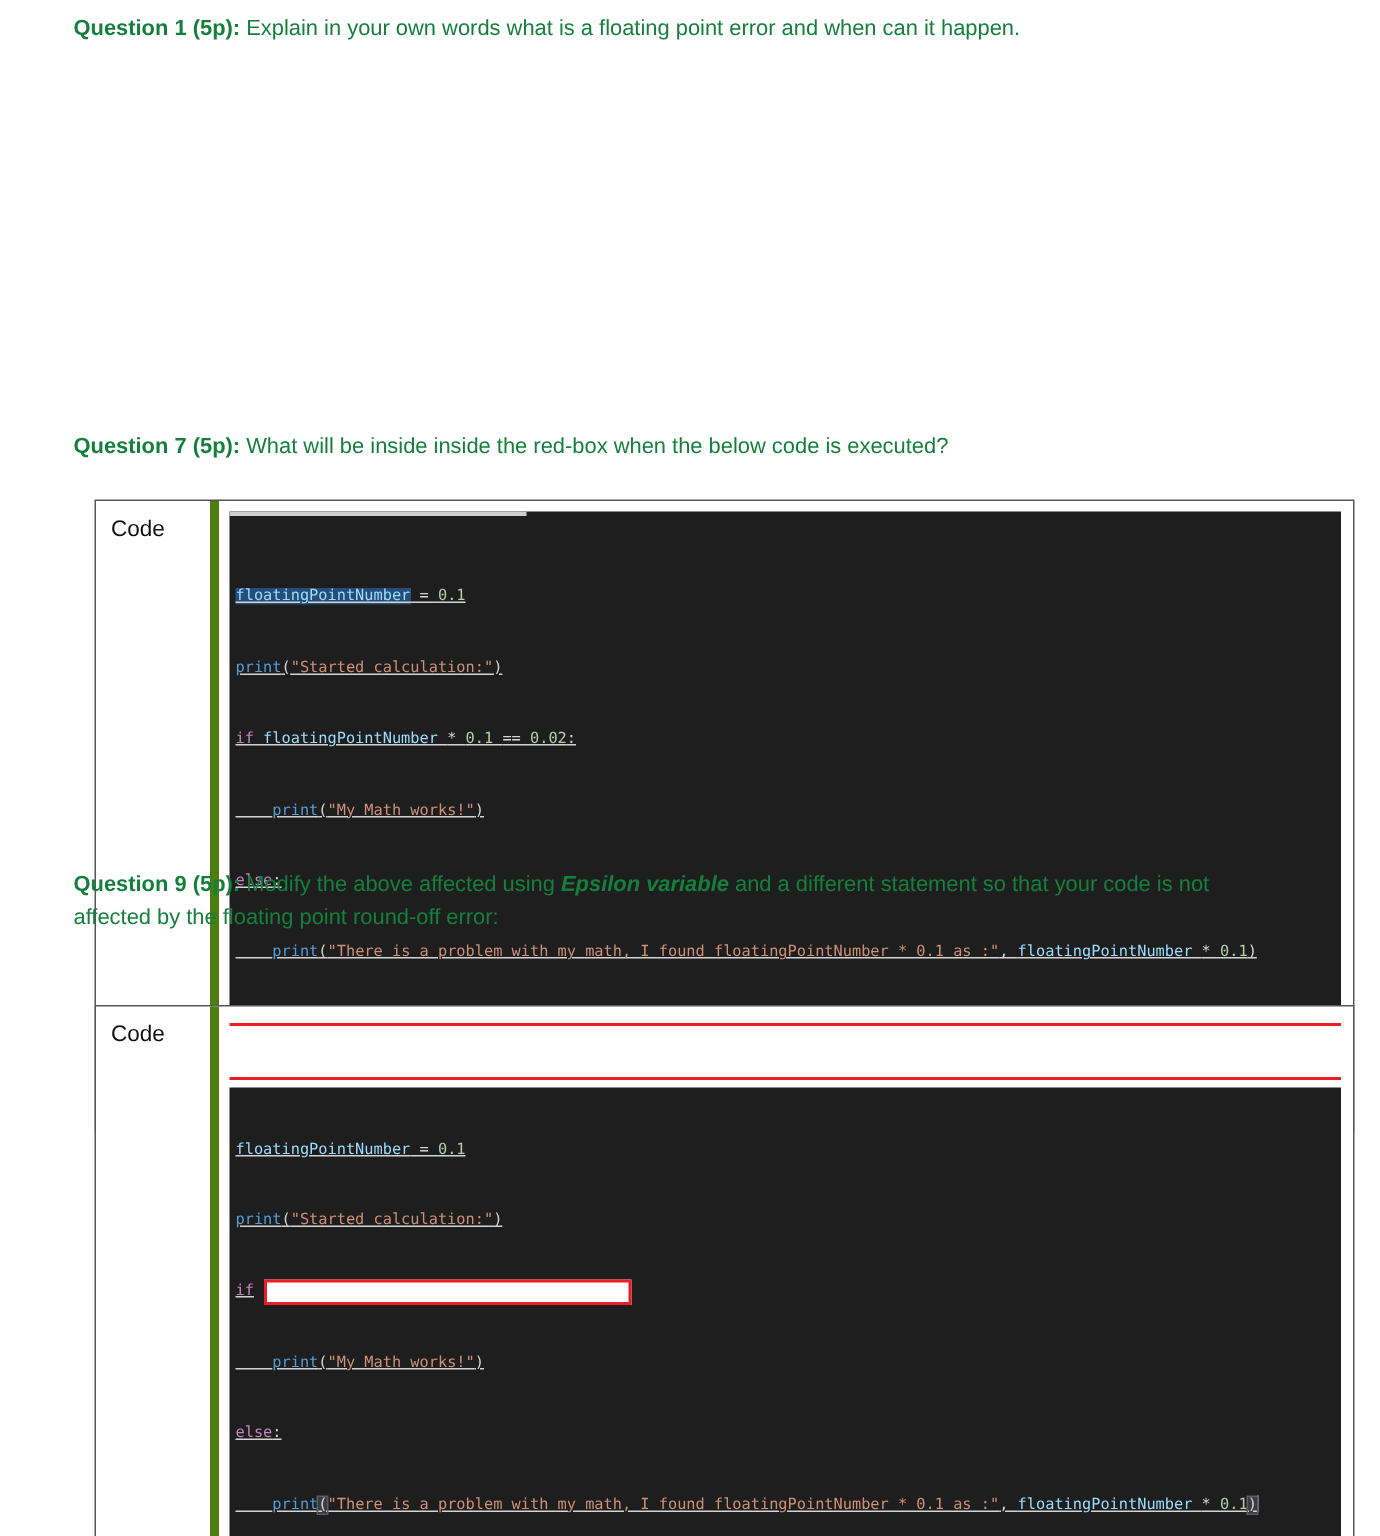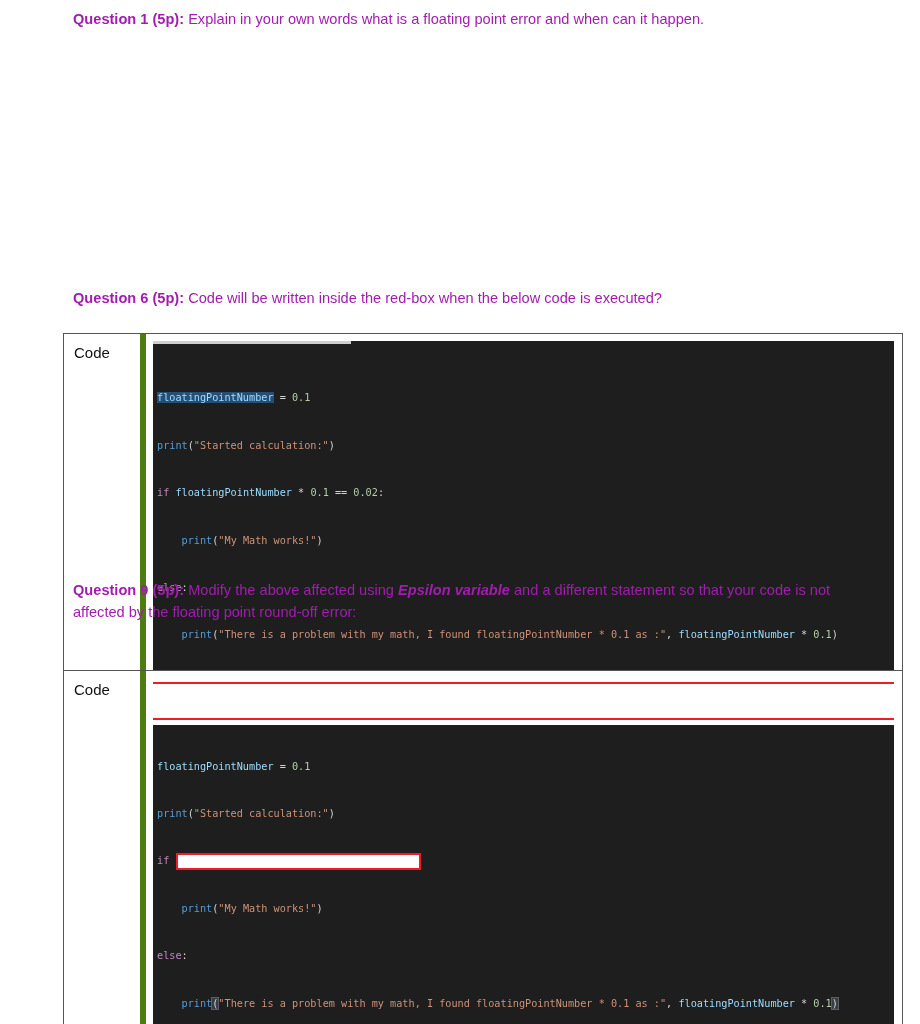--- a/index.html
+++ b/index.html
@@ -19,26 +19,26 @@
   .page {
     position: absolute;
     left: 0; top: 0;
     width: 920px;
     height: 1024px;
   }
 
   
   .question {
     position: absolute;
-    left: 73px;
+    left: 49px;
     width: 815px;
     font-size: 14.6px;
     line-height: 1.52;
     text-align: justify;
-    color: #a21caf;
+    color: #15803d;
   }
   .question .qlabel { font-weight: bold; }
   .question em.bi { font-weight: bold; font-style: italic; }
 
   #q1 { top: 8px; }
   #q2 { top: 287px; width: 760px; text-align: left; }
   #q3 { top: 579px; width: 760px; text-align: left; }
 
   
   .qtable {
@@ -75,21 +75,21 @@
     background: #1e1e1e;
     font-family: "DejaVu Sans Mono", monospace;
     font-size: 10.2px;
     line-height: 15.8px;
     color: #d4d4d4;
     padding: 2px 0 4px 0;
     white-space: pre;
     overflow: hidden;
     position: relative;
   }
-  .codeblock .ln { padding-left: 4px; display: block; height: 15.8px; }
+  .codeblock .ln { padding-left: 4px; display: block; height: 15.8px; text-decoration: underline; }
   .graystrip {
     position: absolute;
     left: 0; top: 0;
     height: 3px;
     width: 198px;
     background: #cfcfcf;
   }
 
   
   .t-var   { color: #9cdcfe; }
@@ -154,21 +154,21 @@
 </head>
 <body>
 
 <div class="page">
 
   <div class="question" id="q1">
     <span class="qlabel">Question 1 (5p):</span><span> Explain in your own words what is a floating point error and when can it happen.</span>
   </div>
 
   <div class="question" id="q2">
-    <span class="qlabel">Question 6 (5p):</span><span> Code will be written inside the red-box when the below code is executed?</span>
+    <span class="qlabel">Question 7 (5p):</span><span> What will be inside inside the red-box when the below code is executed?</span>
   </div>
 
   <div class="qtable" id="q2-table" style="top:333px;">
 
     <div class="qrow">
       <div class="cell-label">Code</div>
       <div class="cell-body">
         <div class="codeblock" id="q2-code">
           <div class="graystrip"></div>
           <span class="ln"><span class="t-sel">floatingPointNumber</span><span class="t-op"> = </span><span class="t-num">0.1</span></span>

